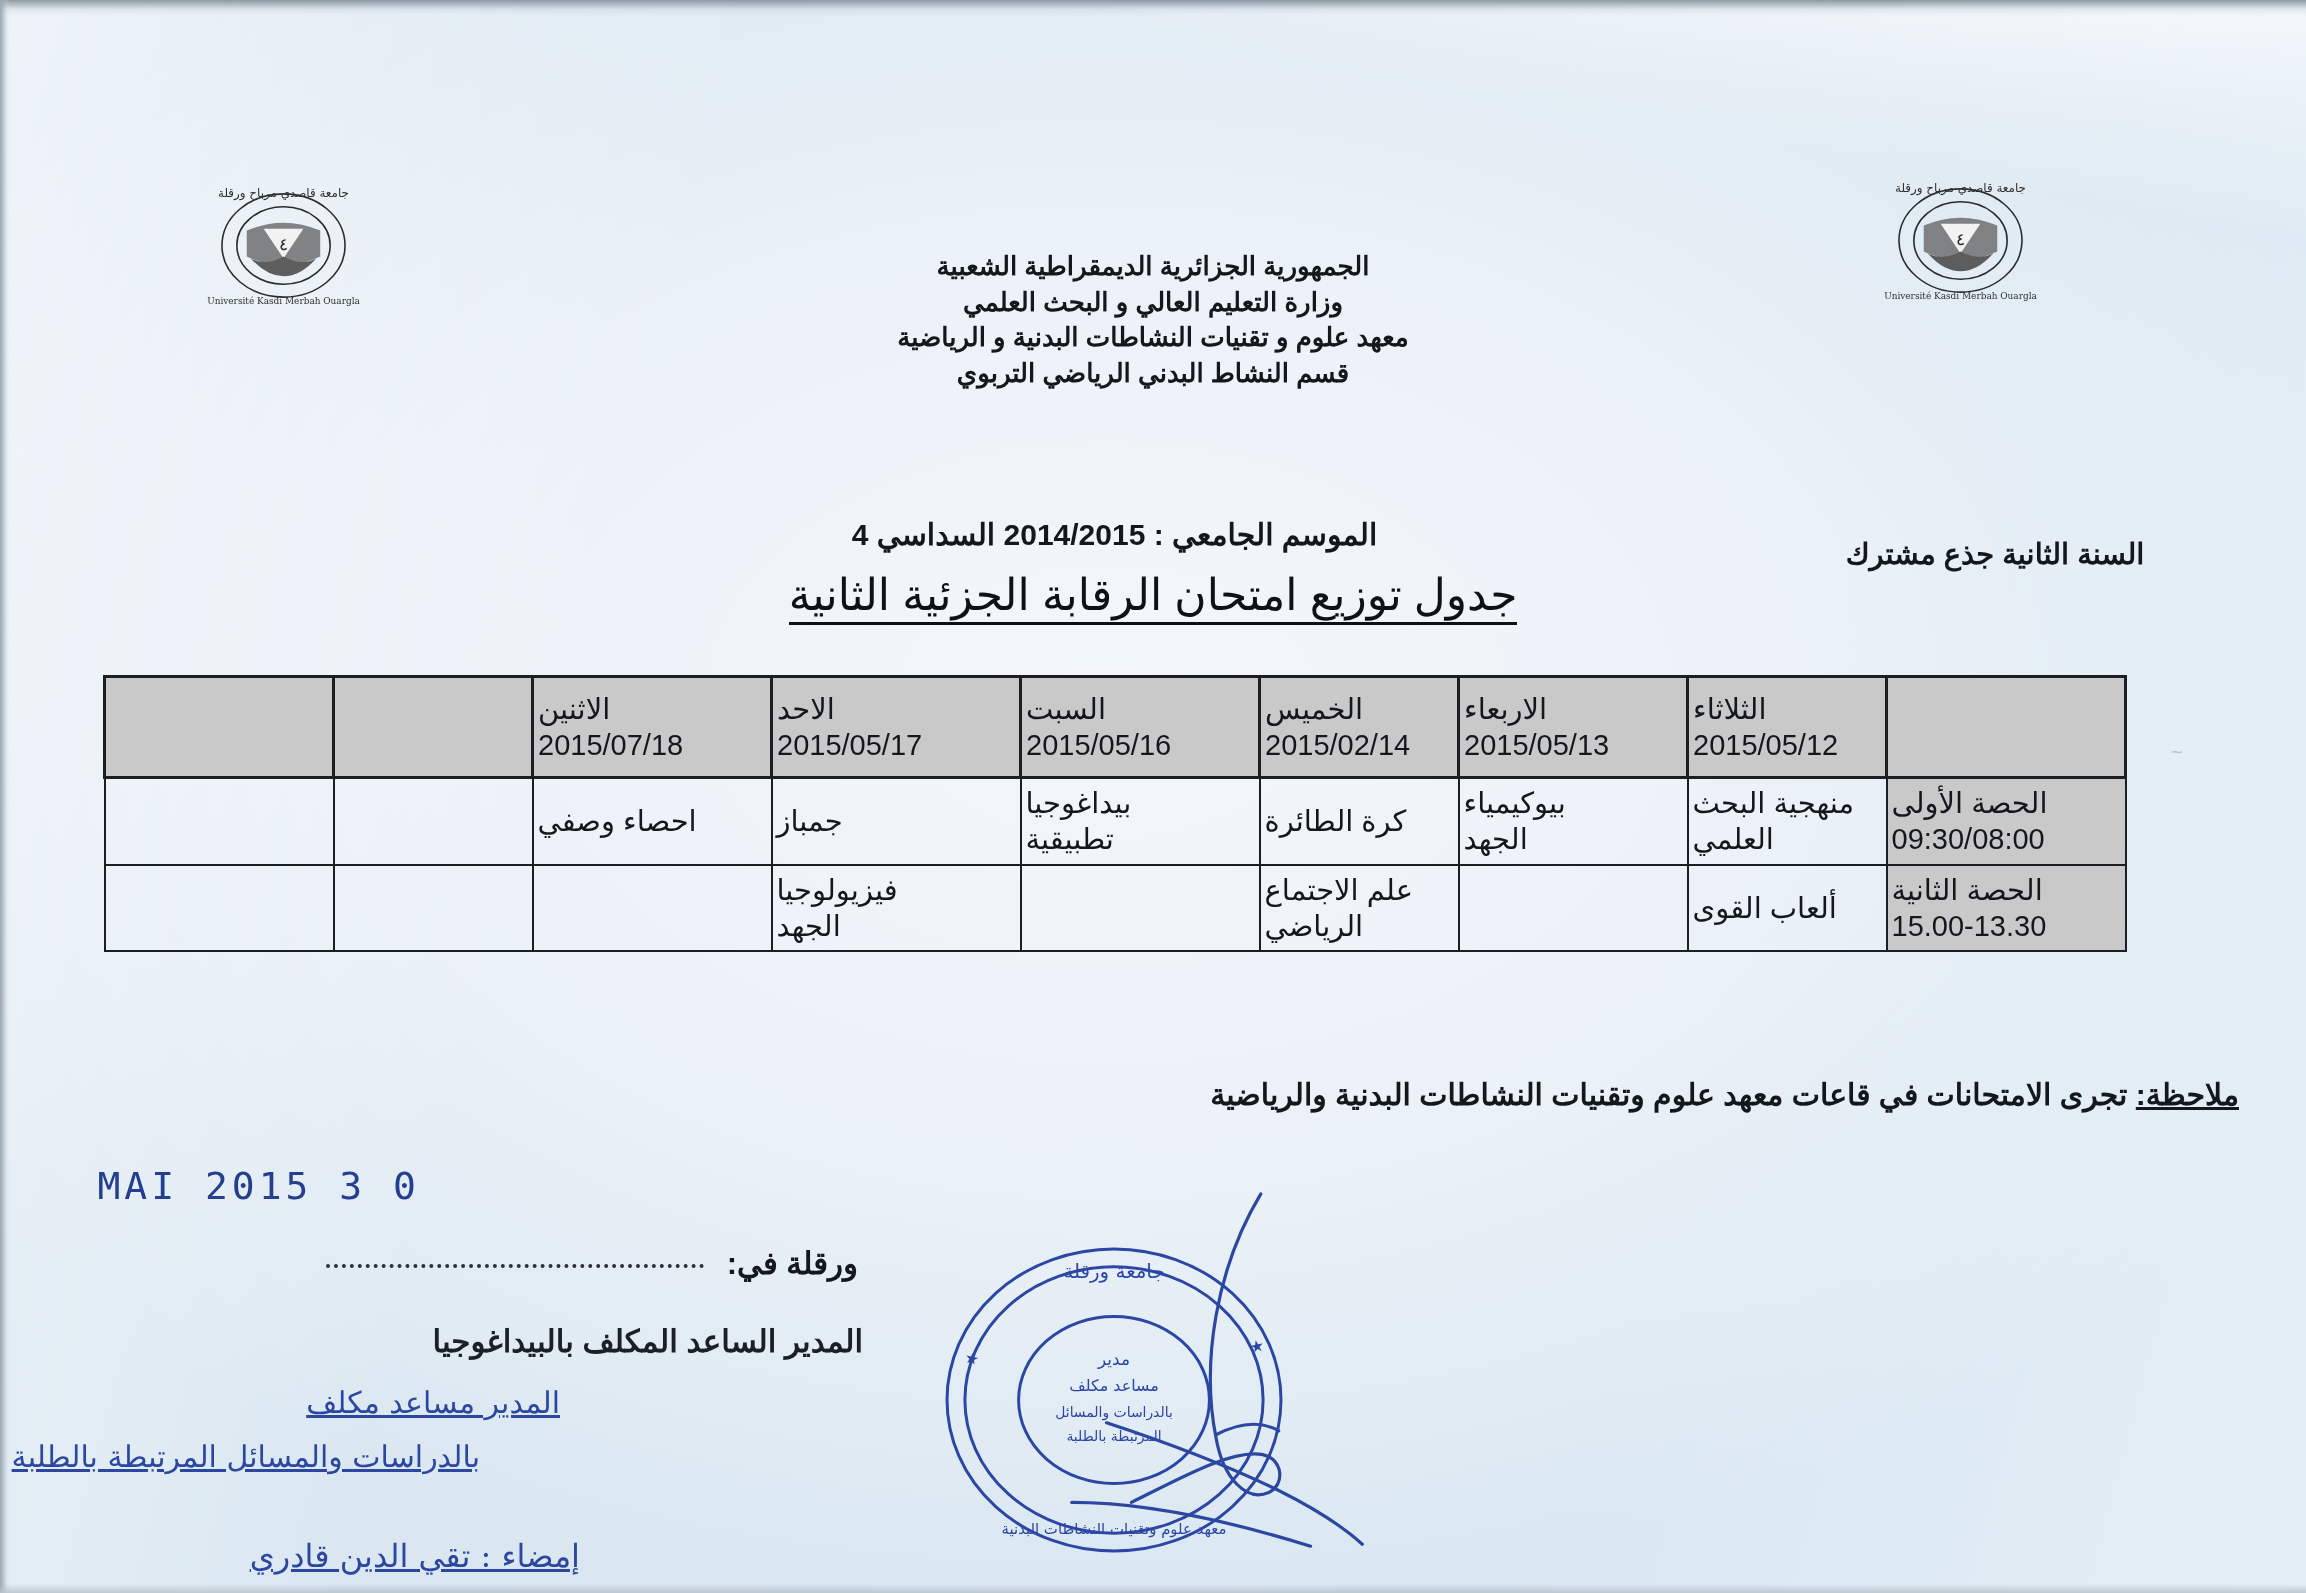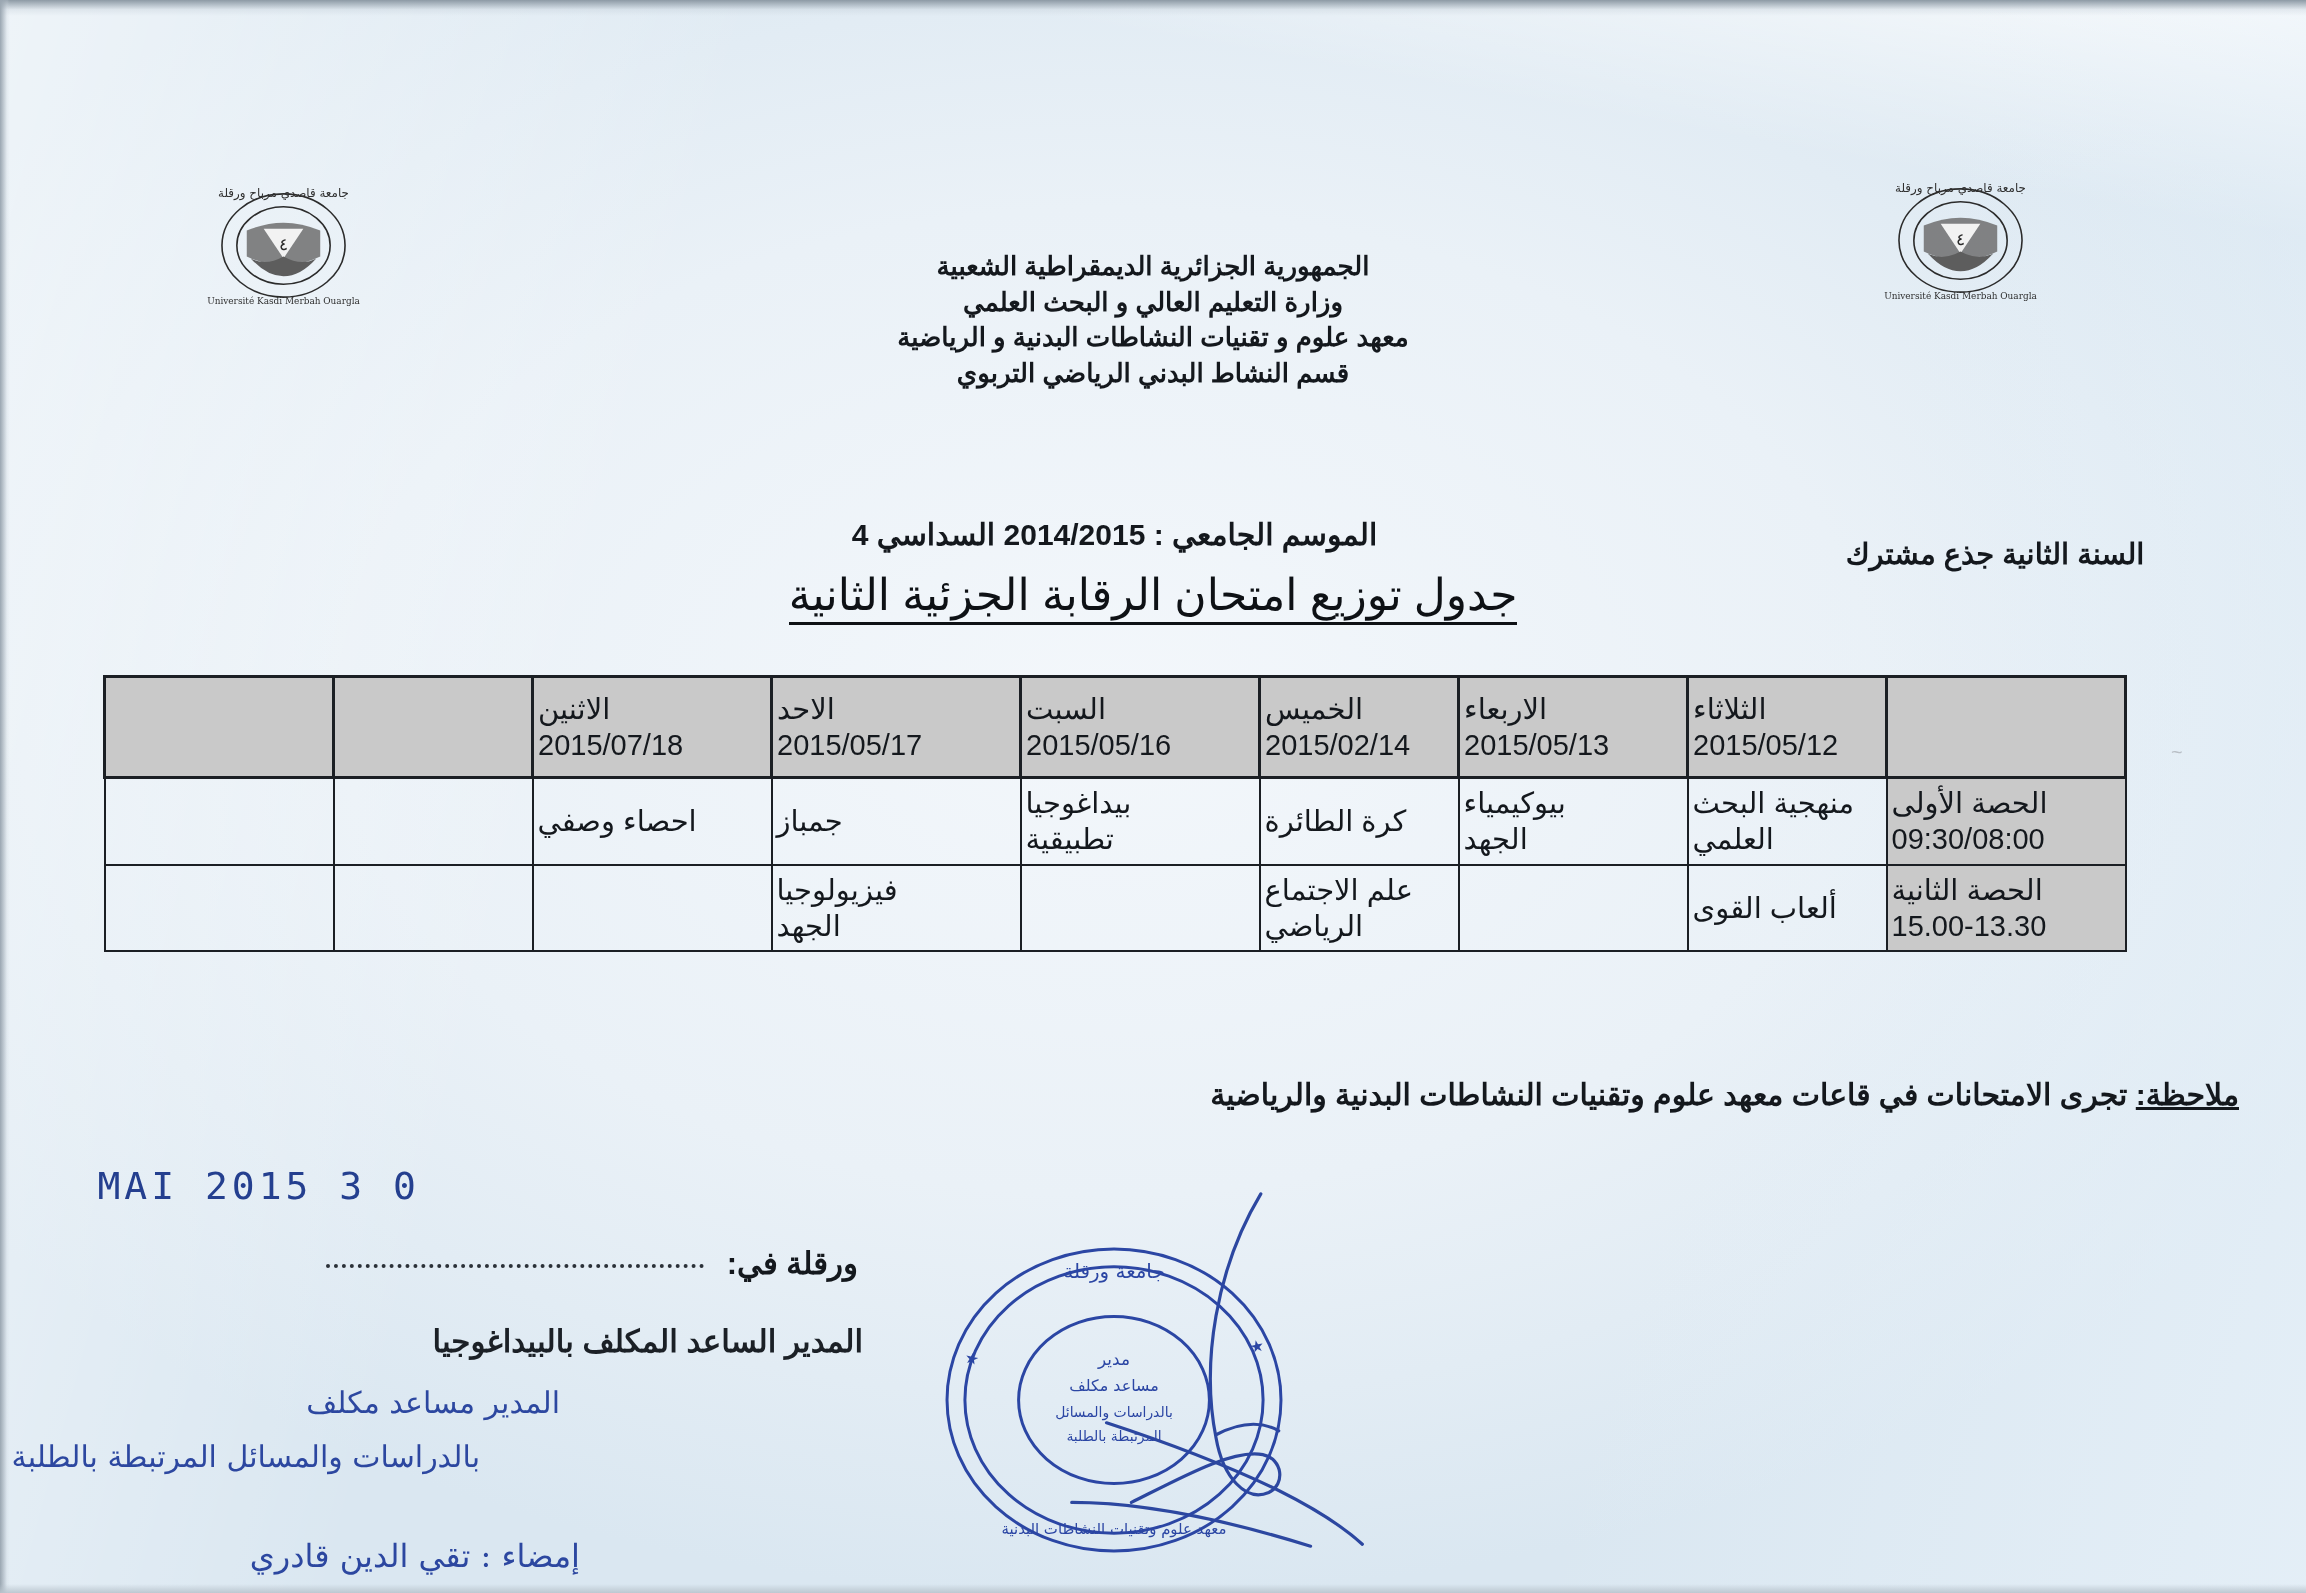--- a/index.html
+++ b/index.html
@@ -192,20 +192,21 @@
     font-size: 31px;
     color: #1b2026;
     white-space: nowrap;
   }
   .handwriting {
     position: absolute;
     color: #2c47a0;
     font-family: "DejaVu Serif", serif;
     font-size: 30px;
     white-space: nowrap;
+    text-decoration: underline;
   }
   .hand-1 { top: 1385px; right: 1746px; }
   .hand-2 { top: 1439px; right: 1826px; }
   .hand-3 { top: 1537px; right: 1726px; font-size: 32px; }
 
   
   .pen-sig {
     position: absolute;
     top: 1174px;
     right: 876px;

